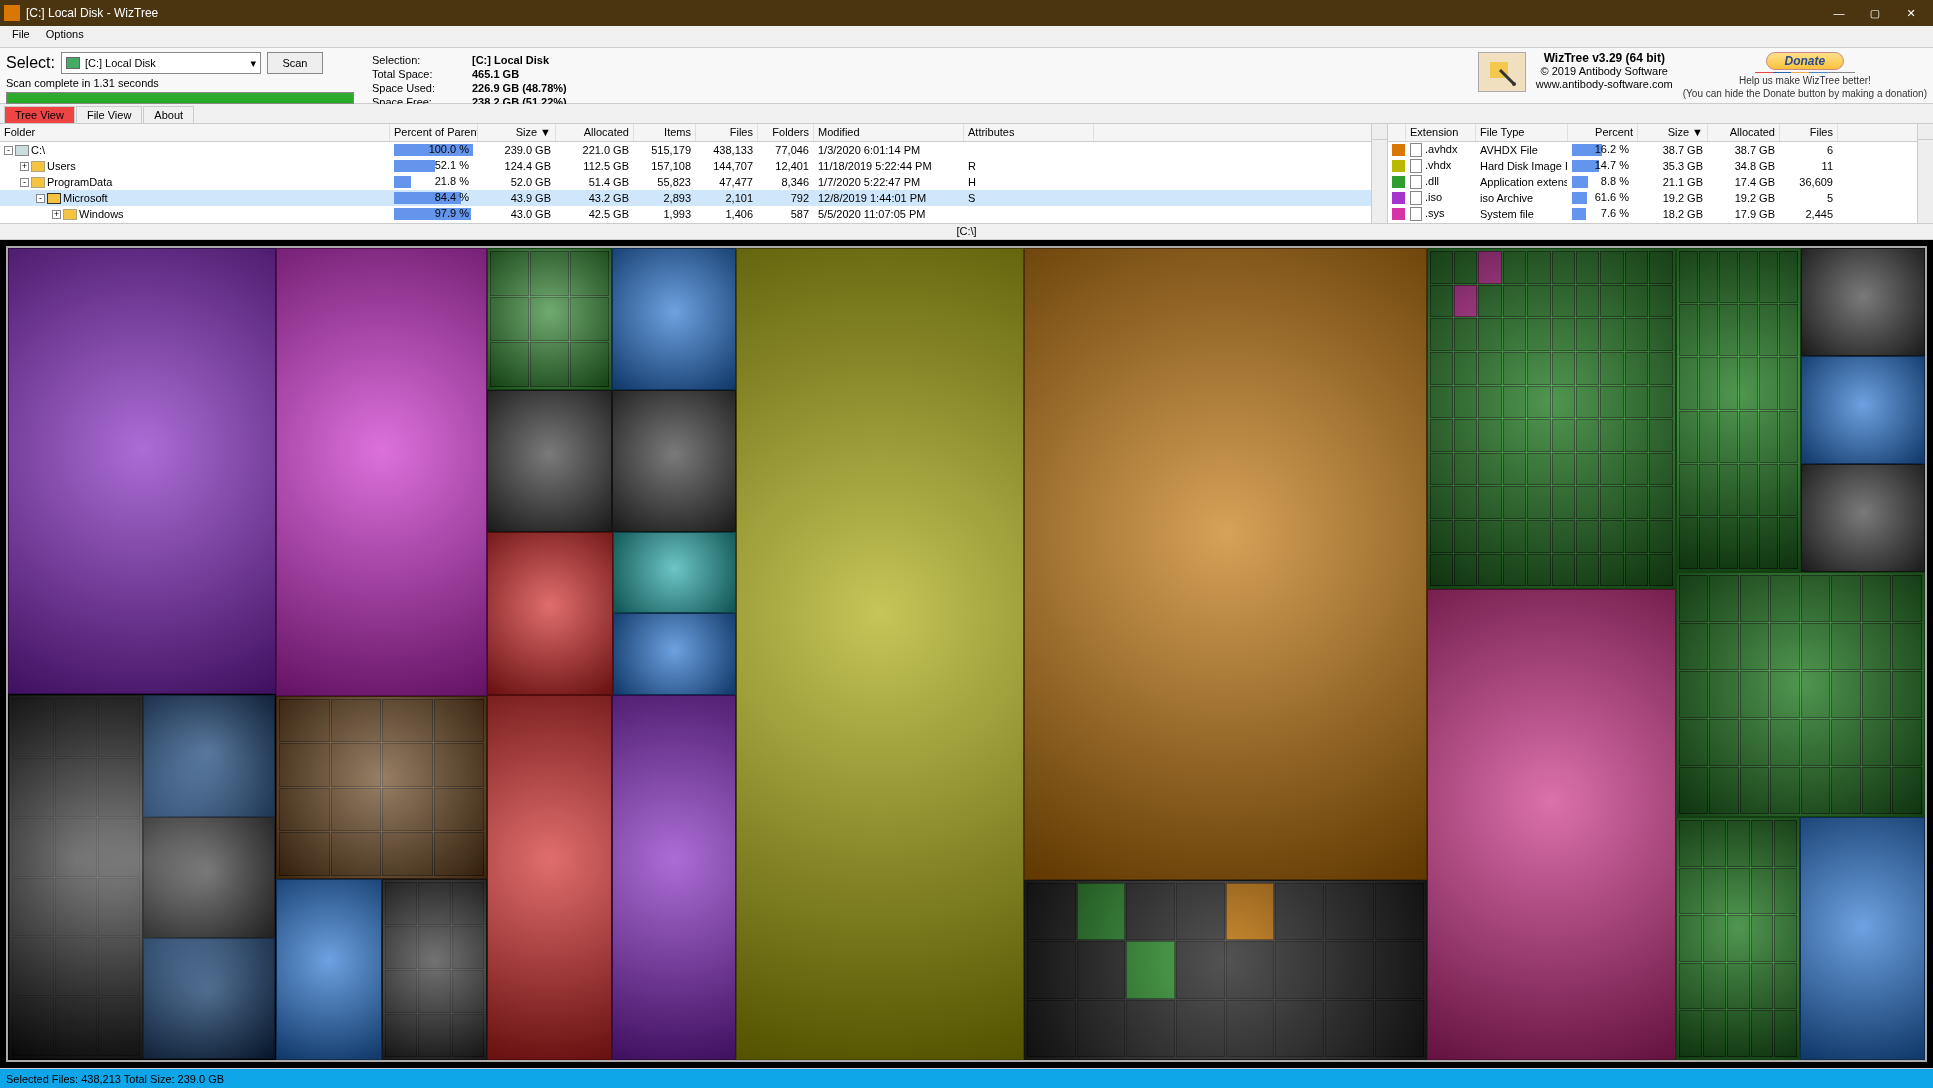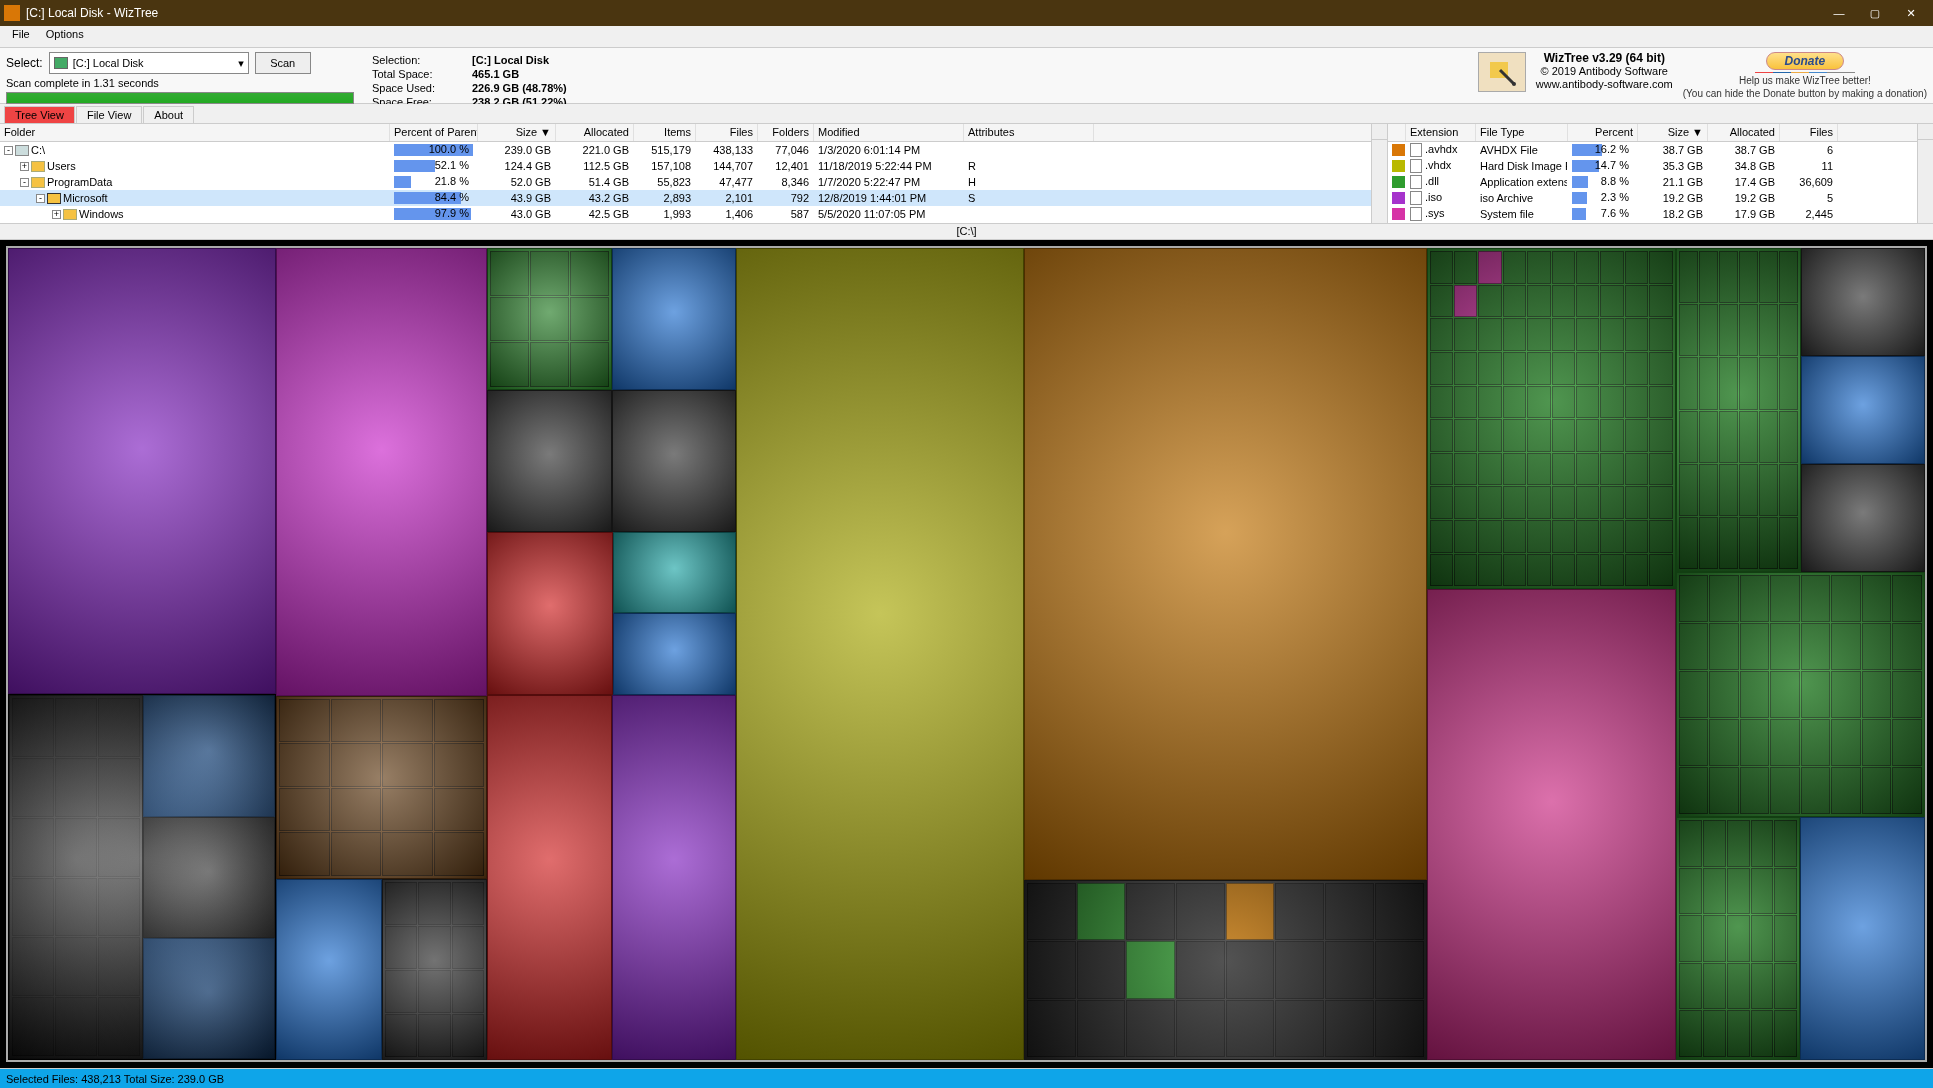--- a/index.html
+++ b/index.html
@@ -9,21 +9,21 @@
 .titlebar .app-icon { width: 16px; height: 16px; background: #d97706; margin-right: 6px; }
 .titlebar .title { flex: 1; font-size: 12px; }
 .titlebar .winbtn { width: 36px; height: 24px; display: flex; align-items: center; justify-content: center; color: #fff; }
 
 .menubar { background: #f0f0f0; height: 22px; display: flex; border-bottom: 1px solid #ccc; padding: 0 4px; }
 .menubar .menu-item { padding: 2px 8px; }
 
 .toolbar { background: #f8f8f8; height: 56px; display: flex; align-items: flex-start; border-bottom: 1px solid #ccc; padding: 4px 6px; gap: 18px; }
 .select-block { display: flex; flex-direction: column; gap: 3px; }
 .select-row { display: flex; align-items: center; gap: 6px; }
-.select-row label { font-size: 12px; }
+.select-row label { font-size: 16px; }
 .drive-select { width: 200px; height: 22px; border: 1px solid #888; background: #fff; display: flex; align-items: center; padding: 0 4px; font-size: 12px; }
 .drive-select .drive-icon { width: 14px; height: 12px; background: #4a6; margin-right: 5px; border: 1px solid #666; }
 .scan-btn { width: 56px; height: 22px; border: 1px solid #888; background: #eee; text-align: center; line-height: 20px; }
 .scan-status { font-size: 11px; }
 .progress { width: 348px; height: 12px; background: linear-gradient(#3a3,#2a2); border: 1px solid #888; }
 
 .info-block { display: grid; grid-template-columns: 100px 340px; row-gap: 2px; font-size: 11.5px; padding-top: 2px; }
 .info-block .lbl { }
 .info-block .val { font-weight: bold; }
 
@@ -314,21 +314,21 @@
           <div class="gc wr-alloc num">17.4 GB</div>
           <div class="gc wr-files num">36,609</div>
         </div>
         <div class="gr">
           <div class="gc wr-color">
             <div class="color-sw" style="background:#a633cc"></div>
           </div>
           <div class="gc wr-ext"><span class="file-icon"></span>.iso</div>
           <div class="gc wr-type">iso Archive</div>
           <div class="gc wr-pct">
-            <div class="pct-cell"><div class="pct-bar" style="width:24%"></div><span class="pct-txt">2.3 %</span></div>
+            <div class="pct-cell"><div class="pct-bar" style="width:24%"></div><span class="pct-txt">61.6 %</span></div>
           </div>
           <div class="gc wr-size num">19.2 GB</div>
           <div class="gc wr-alloc num">19.2 GB</div>
           <div class="gc wr-files num">5</div>
         </div>
         <div class="gr">
           <div class="gc wr-color">
             <div class="color-sw" style="background:#d633a6"></div>
           </div>
           <div class="gc wr-ext"><span class="file-icon"></span>.sys</div>

